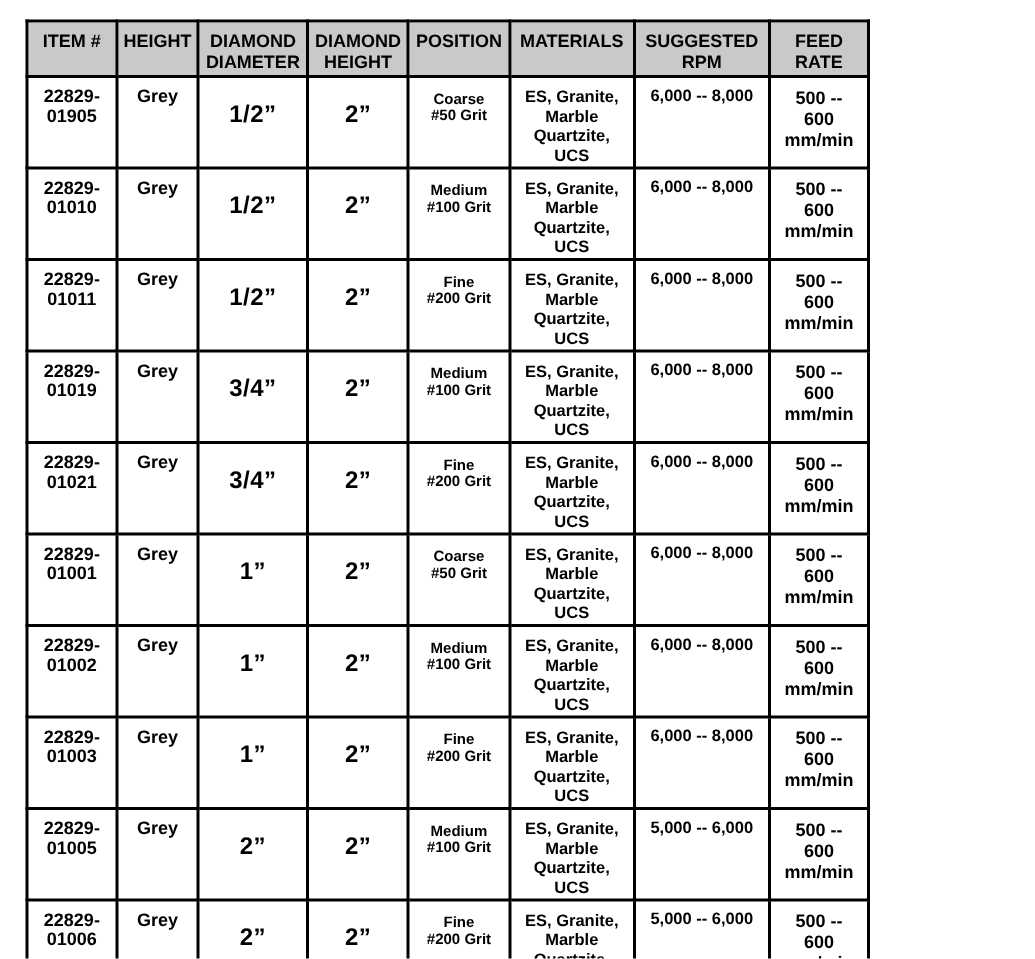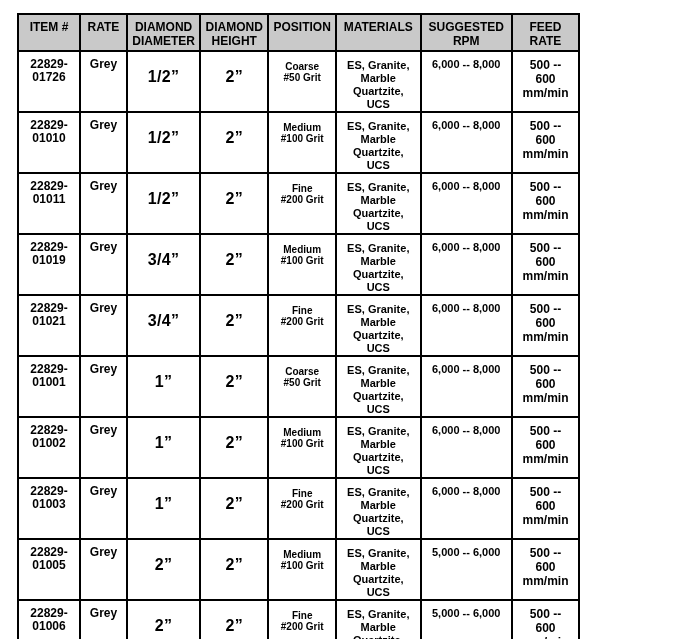--- a/index.html
+++ b/index.html
@@ -86,32 +86,32 @@
       <col style="width:80px">
       <col style="width:75px">
       <col style="width:74px">
       <col style="width:98px">
       <col style="width:106px">
       <col style="width:77px">
     </colgroup>
     <thead>
       <tr>
         <th>ITEM #</th>
-        <th>RATE</th>
+        <th>HEIGHT</th>
         <th>DIAMOND DIAMETER</th>
         <th>DIAMOND HEIGHT</th>
         <th>POSITION</th>
         <th>MATERIALS</th>
         <th>SUGGESTED RPM</th>
         <th>FEED RATE</th>
       </tr>
     </thead>
     <tbody id="table-body">
   <tr>
-    <td class="c-item">22829-01726</td>
+    <td class="c-item">22829-01905</td>
     <td class="c-color">Grey</td>
     <td class="c-big">1/2”</td>
     <td class="c-big">2”</td>
     <td class="c-pos">
       <span class="line">Coarse</span>
       <span class="line">#50 Grit</span>
     </td>
     <td class="c-mat">ES, Granite, Marble Quartzite, UCS</td>
     <td class="c-rpm">6,000 -- 8,000</td>
     <td class="c-feed">500 -- 600 mm/min</td>

